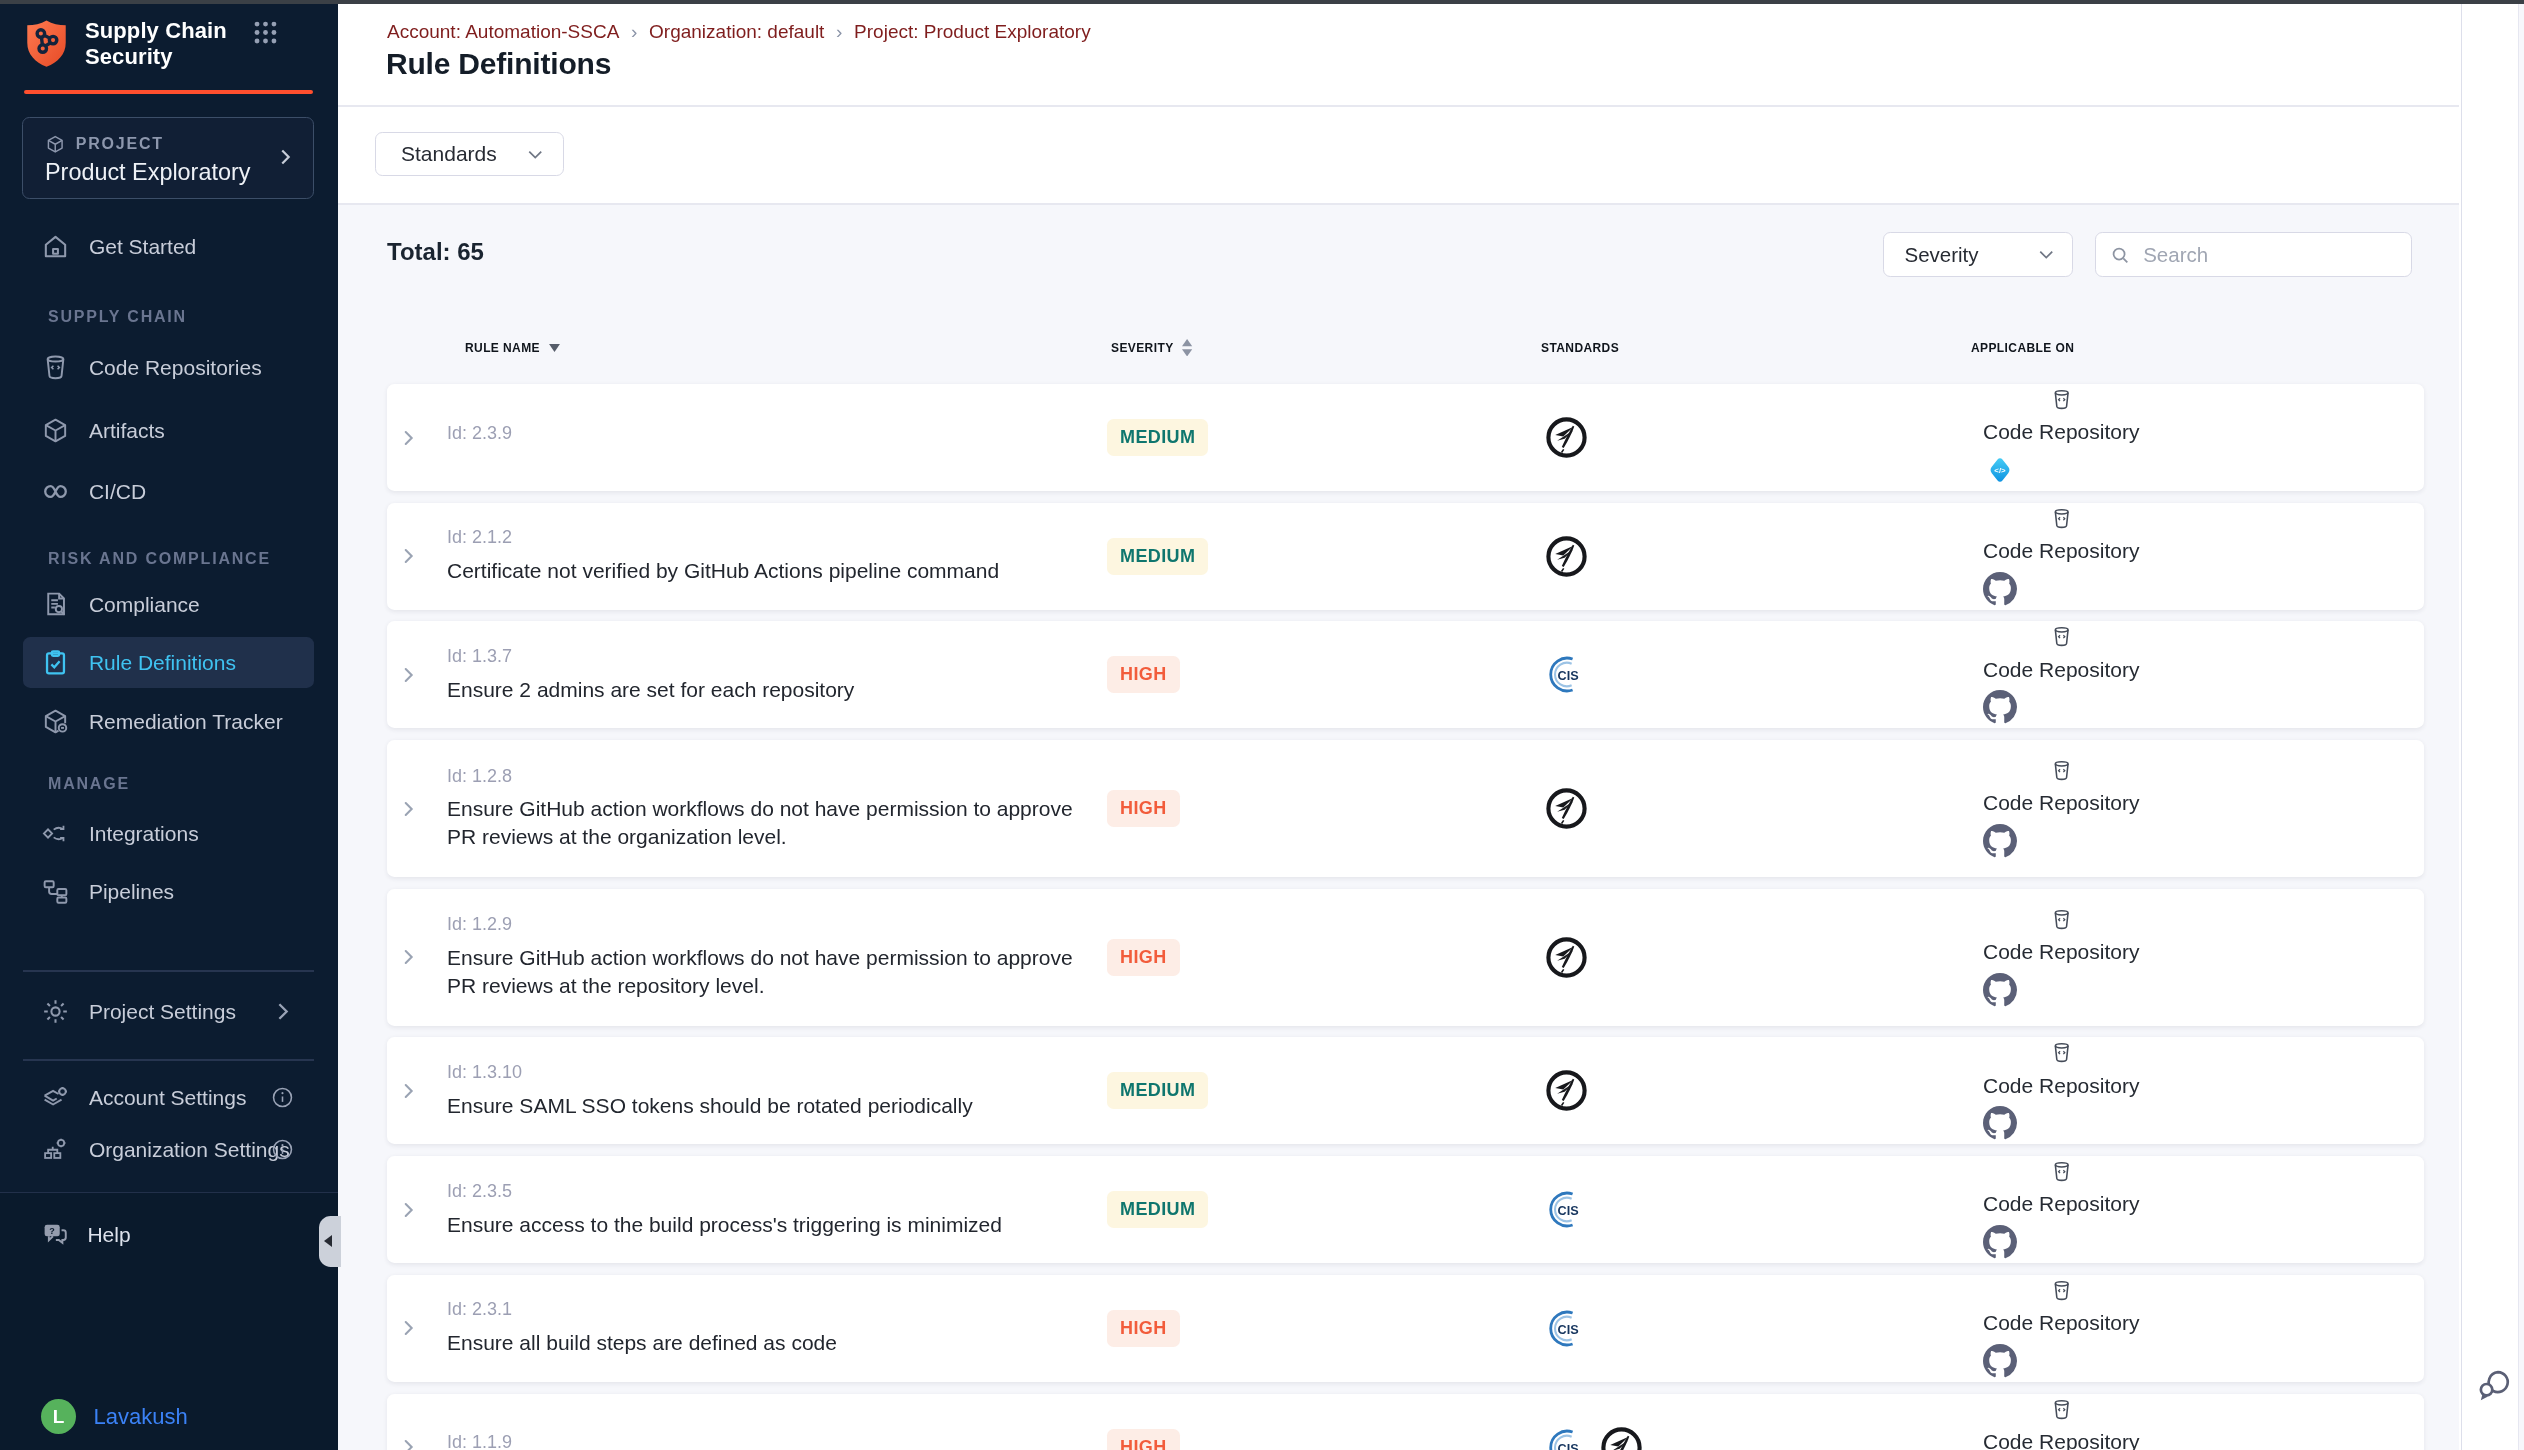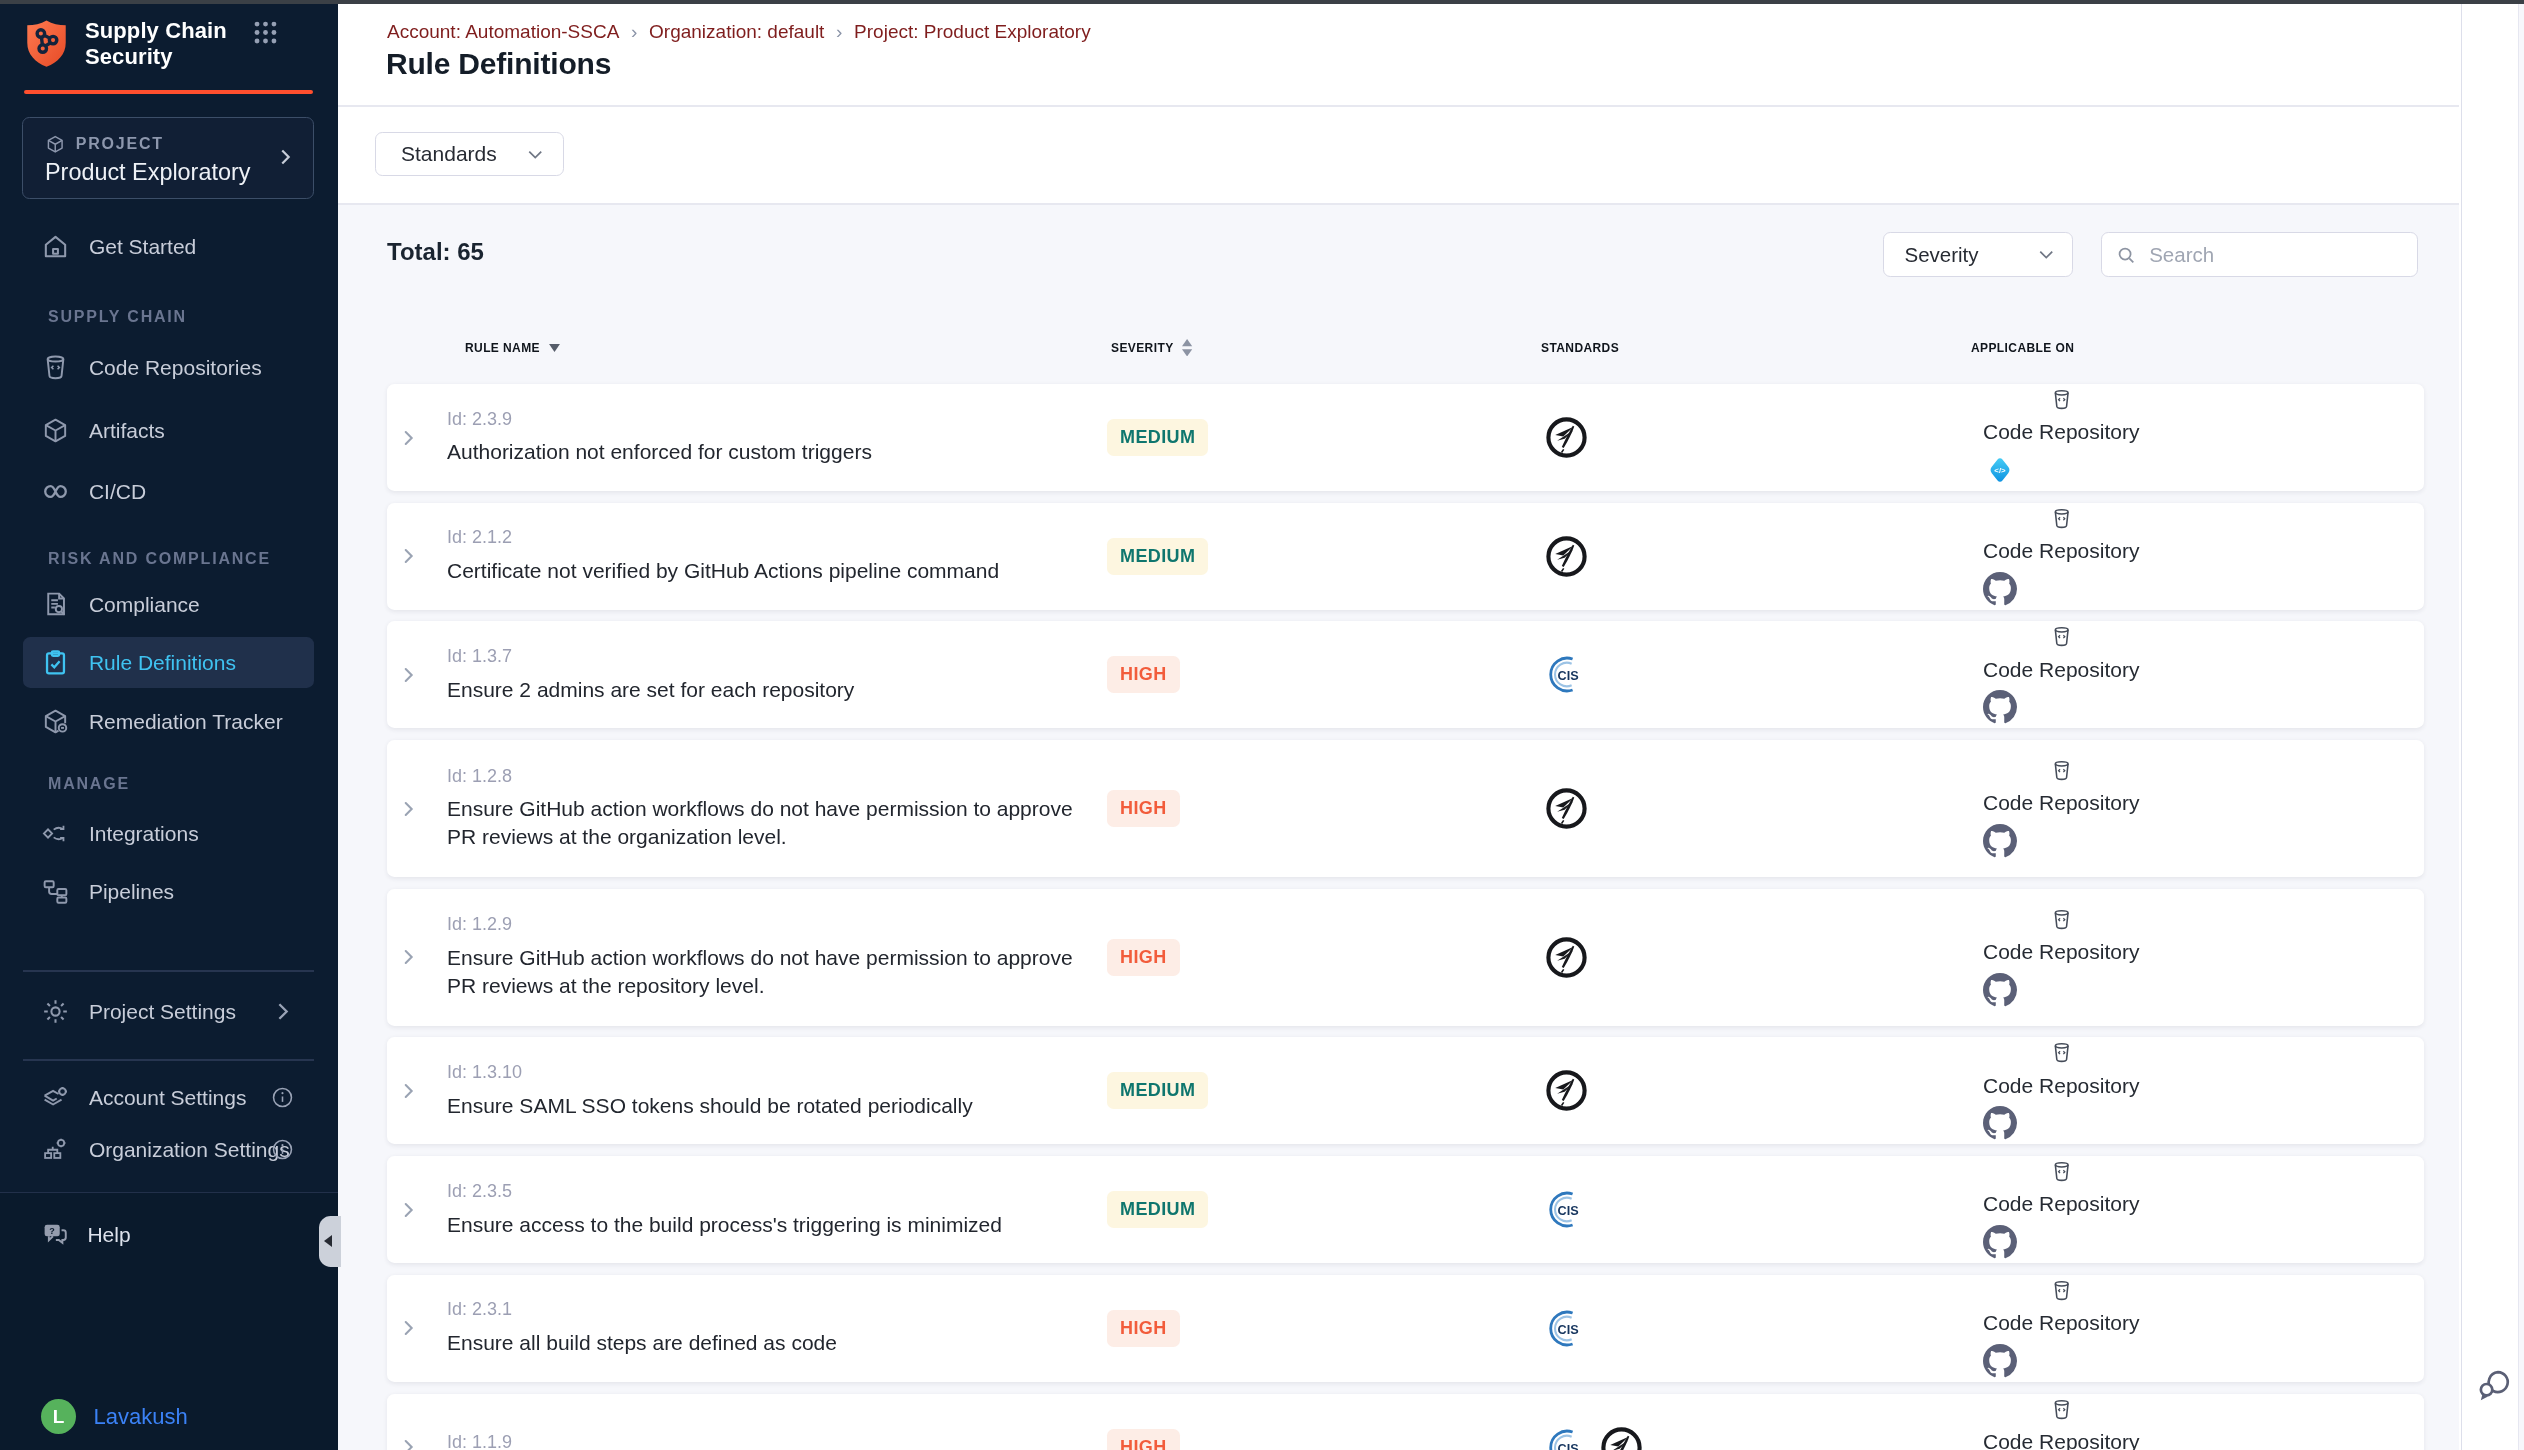--- a/index.html
+++ b/index.html
@@ -44,21 +44,21 @@
   .hdiv{left:338px;width:2121px;height:1.5px;background:#e7e8f0;}
   .btn-like{background:#ffffff;border:1.5px solid #d8d9e6;border-radius:7.3px;display:flex;align-items:center;cursor:pointer;}
   .standards-btn{left:375px;top:132px;width:189px;height:44px;padding:0 17.5px 0 25px;justify-content:space-between;}
   .standards-btn .lbl{font-size:21px;color:#272b33;}
   .chev-dn{width:20.5px;height:20.5px;color:#6f7684;}
   
   .content-bg{left:338px;top:205px;width:2121px;height:1246px;background:#f6f7fb;}
   .total{left:387px;top:238px;font-size:24px;font-weight:bold;color:#1a2430;}
   .severity-select{left:1883px;top:232px;width:190px;height:45px;padding:0 16px 0 20.5px;justify-content:space-between;}
   .severity-select .lbl{font-size:20.5px;color:#272b33;}
-  .searchbox{left:2095px;top:232px;width:317px;height:45px;background:#ffffff;border:1.5px solid #d8d9e6;border-radius:7.3px;display:flex;align-items:center;padding:0 13px;gap:10.2px;margin-left:6px;}
+  .searchbox{left:2095px;top:232px;width:317px;height:45px;background:#ffffff;border:1.5px solid #d8d9e6;border-radius:7.3px;display:flex;align-items:center;padding:0 13px;gap:10.2px;}
   .searchbox .ic{width:22px;height:22px;color:#8d94a2;flex:0 0 auto;}
   .searchbox input{border:none;outline:none;flex:1;font-size:20.5px;color:#272b33;background:transparent;min-width:0;}
   .searchbox input::placeholder{color:#a0a6b3;}
   .thead{left:387px;top:330px;width:2037px;height:35px;}
   .th{position:absolute;top:0;height:35px;display:flex;align-items:center;gap:8.8px;font-size:12px;font-weight:bold;letter-spacing:0.4px;color:#10151c;cursor:pointer;}
   .sort-ic{color:#565d6a;}
   .sort2-ic{color:#8c93a3;}
   
   .rows{left:387px;top:384px;width:2037px;}
   .row{position:relative;background:#ffffff;border-radius:7.3px;margin-bottom:11.7px;box-shadow:0 1.5px 4.4px rgba(40,41,61,.08);cursor:pointer;}
@@ -387,21 +387,20 @@
 
   <div class="abs rows" id="rows">
       <div class="row h1">
         <span class="rchev">
           <svg width="19" height="22" viewBox="0 0 24 24" fill="none" stroke="currentColor" stroke-width="2.6" stroke-linecap="round">
             <path d="M8.5 4.5l7.5 7.5-7.5 7.5"></path>
           </svg>
         </span>
         <div class="rmain">
           <div class="rid">Id: 2.3.9</div>
-          <div class="rname">Authorization not enforced for custom triggers</div>
         </div>
         <div class="rsev">
           <span class="badge medium">MEDIUM</span>
         </div>
         <div class="rstd">
           <span class="std-ic">
             <svg viewBox="0 0 48 48">
               <circle cx="24" cy="24" r="19.3" fill="none" stroke="#17181c" stroke-width="4.4"></circle>
               <g fill="#17181c">
                 <path d="M31.5 12.5 20.5 23l-8.5-1.6z"></path>

